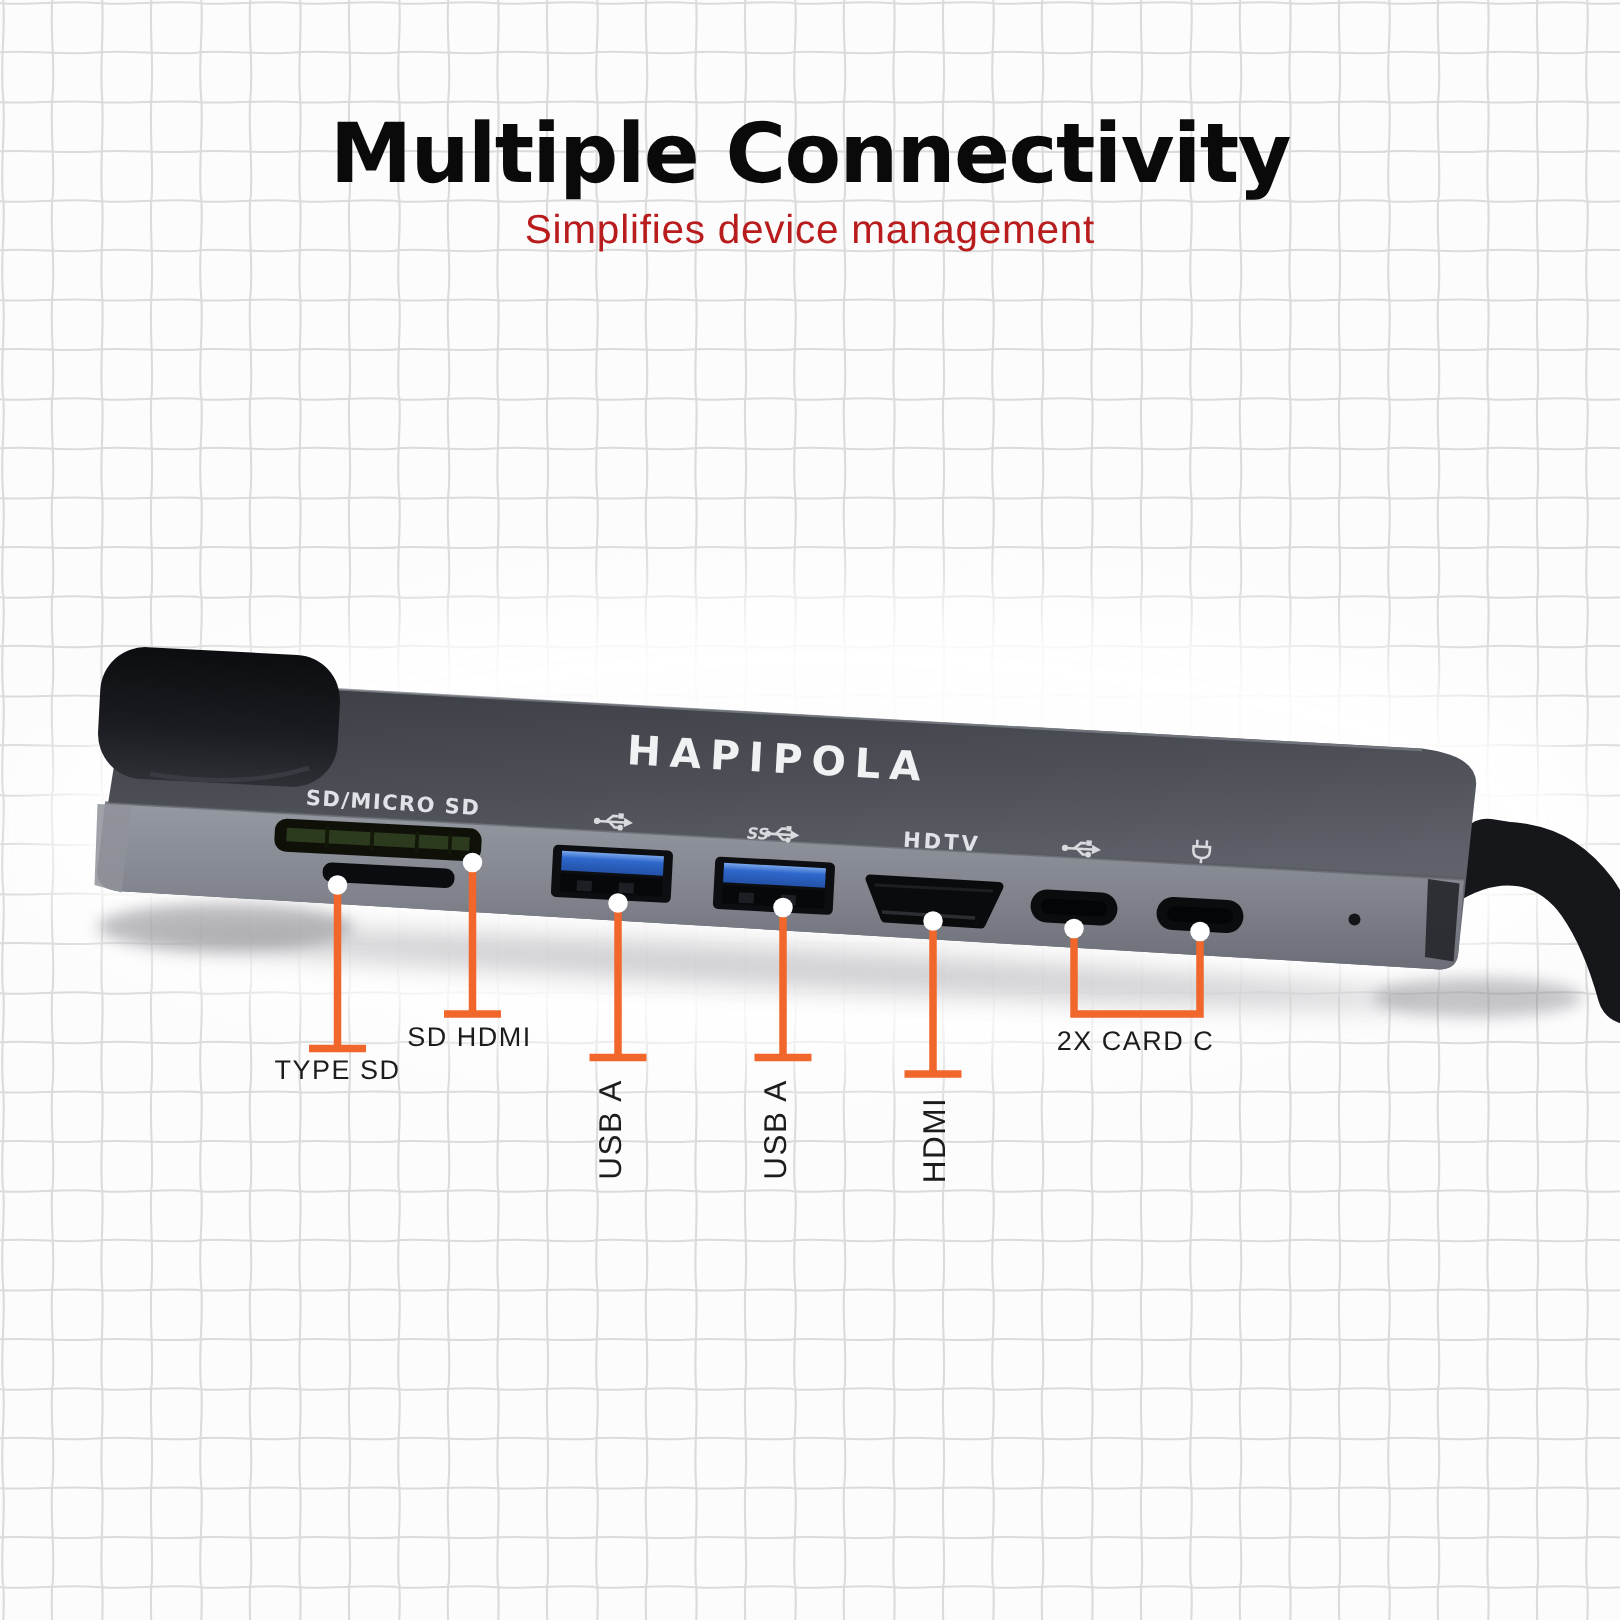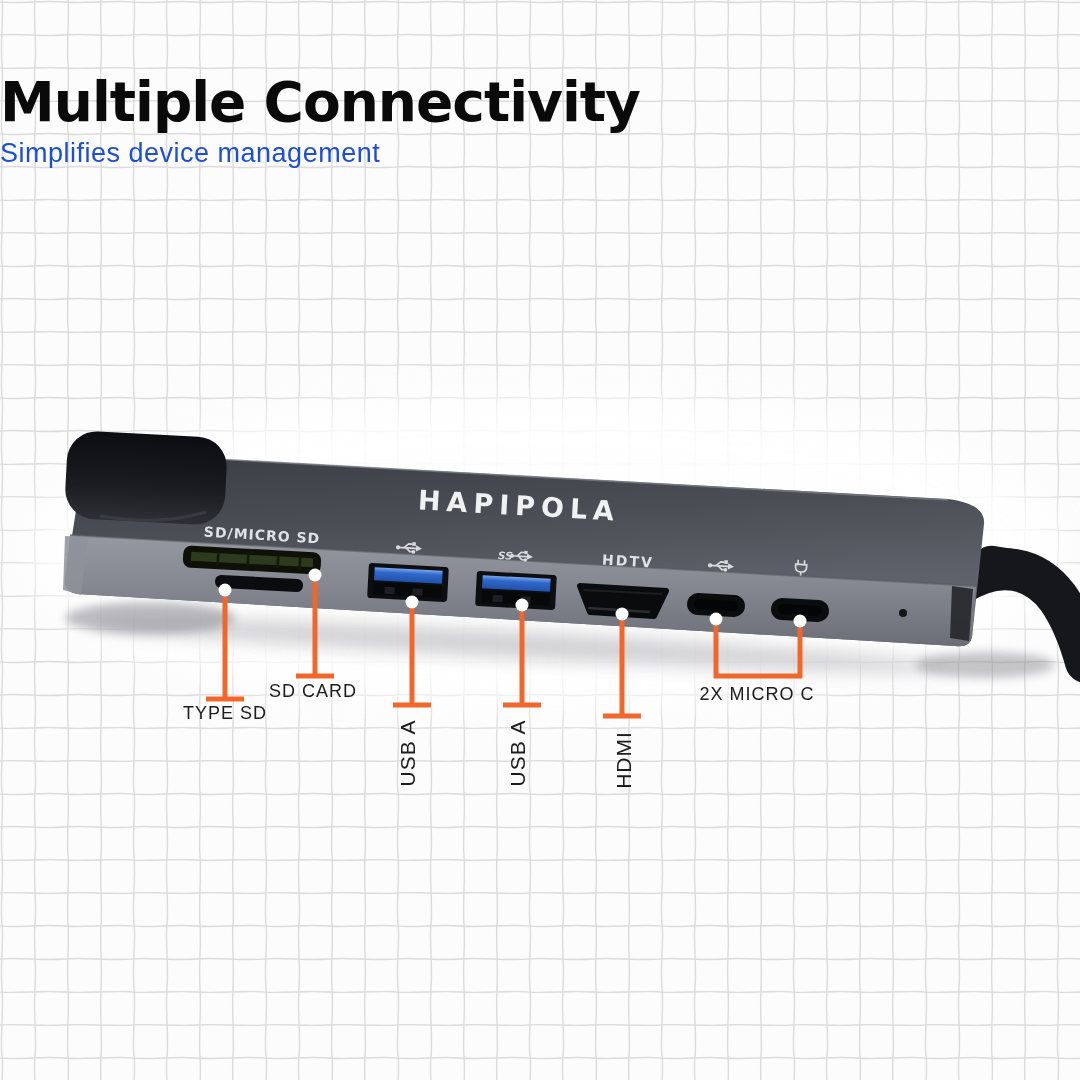--- a/index.html
+++ b/index.html
@@ -1,22 +1,22 @@
 <!DOCTYPE html>
 <html><head>
 <meta charset="utf-8">
 <style>
   html,body{margin:0;padding:0;background:#fcfcfd;}
   #stage{position:relative;width:1080px;height:1080px;overflow:hidden;
          font-family:"Liberation Sans",sans-serif;background:#fcfcfd;}
   #scene{position:absolute;left:0;top:0;width:1080px;height:1080px;}
-  .hdr{position:absolute;left:0;top:74px;width:1080px;}
+  .hdr{position:absolute;left:0;top:74px;width:1080px;text-align:center;}
   .hdr h1{margin:0;font-family:"DejaVu Sans",sans-serif;font-weight:800;
           font-size:55px;letter-spacing:-1px;color:#0a0a0a;line-height:1.05;}
-  .hdr p{margin:6px 0 0 0;font-size:27px;letter-spacing:.5px;color:#1d4ed8;font-weight:400;}
+  .hdr p{margin:6px 0 0 0;font-size:27px;letter-spacing:.5px;color:#b91c1c;font-weight:400;}
   .callout-label{position:absolute;transform:translateX(-50%);
       font-size:18px;letter-spacing:1px;color:#1c1c1c;white-space:nowrap;font-weight:400;}
   .callout-label.rot{transform:translate(-50%,-50%) rotate(-90deg);font-size:21px;}
   .callout{stroke:#F1662A;stroke-width:5;fill:none;}
 </style>
 </head>
 <body>
 
 <div id="stage">
 
@@ -202,19 +202,19 @@
       </g>
     </g>
   </svg>
 
   <div class="hdr">
     <h1>Multiple Connectivity</h1>
     <p>Simplifies device management</p>
   </div>
 
   <div class="callout-label" style="left:225px;top:703px;">TYPE SD</div>
-  <div class="callout-label" style="left:313px;top:681px;">SD CARD</div>
+  <div class="callout-label" style="left:313px;top:681px;">SD HDMI</div>
   <div class="callout-label rot" style="left:408px;top:753px;">USB A</div>
   <div class="callout-label rot" style="left:518px;top:753px;">USB A</div>
   <div class="callout-label rot" style="left:624px;top:760px;">HDMI</div>
-  <div class="callout-label" style="left:757px;top:684px;">2X MICRO C</div>
+  <div class="callout-label" style="left:757px;top:684px;">2X CARD C</div>
 
 </div>
 
 </body></html>

